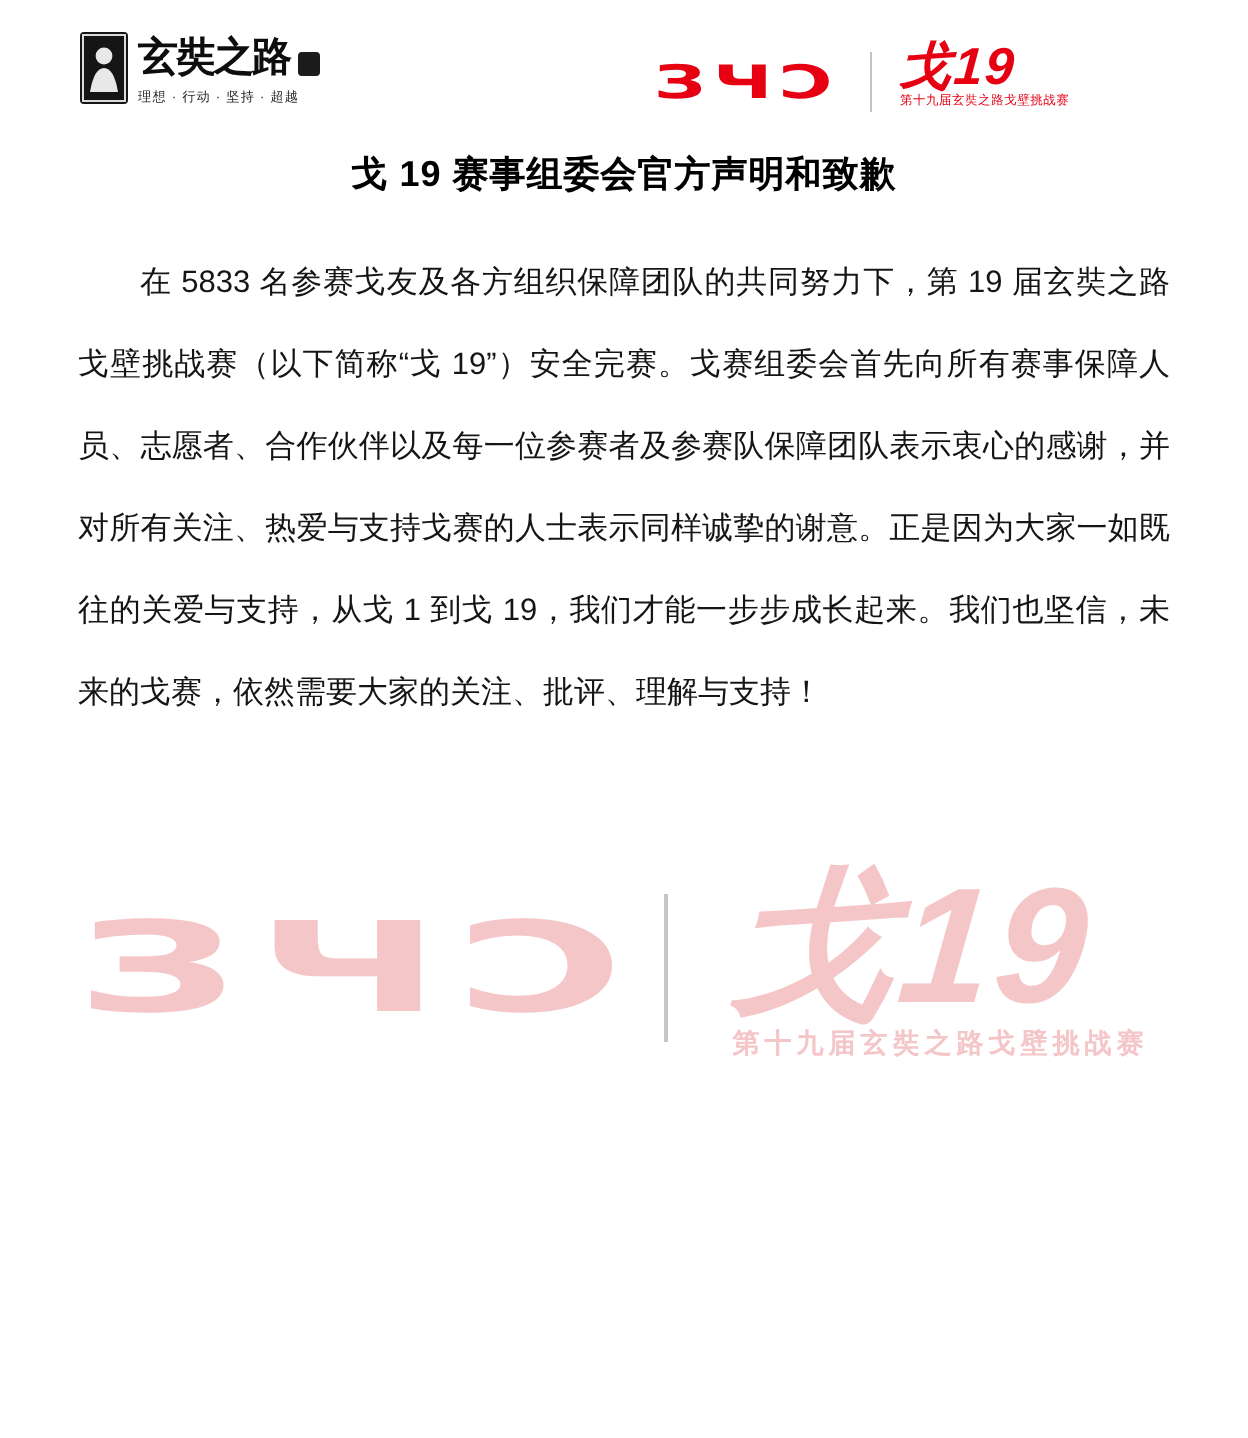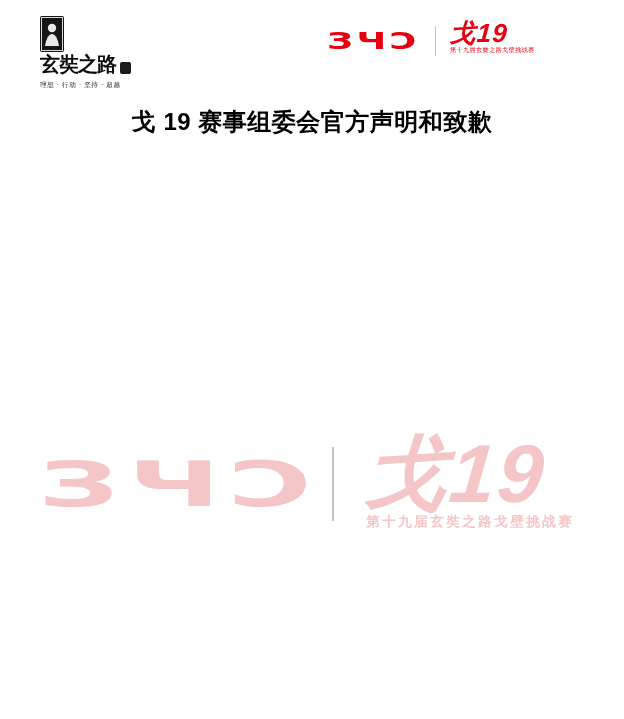--- a/index.html
+++ b/index.html
@@ -10,21 +10,21 @@
     color:#121212;
     position:relative;
     overflow:hidden;
   }
   
   .header{
     display:flex;justify-content:space-between;align-items:flex-start;
     padding:16px 38px 0 40px;
     position:relative;z-index:2;
   }
-  .logo-left{display:flex;align-items:flex-start;flex-direction:column;}
+  .logo-left{display:flex;align-items:flex-start;}
   .logo-mark{
     width:24px;height:36px;background:#151515;border-radius:2px;
     margin-right:5px;flex:0 0 auto;position:relative;
   }
   .logo-mark svg{position:absolute;inset:0;}
   .logo-left-text{display:flex;flex-direction:column;}
   .logo-name-row{display:flex;align-items:flex-end;}
   .logo-name{
     font-family:"DejaVu Serif","Liberation Serif",serif;
     font-weight:bold;font-size:20px;line-height:24px;
@@ -56,21 +56,21 @@
     font-size:26px;line-height:24px;letter-spacing:1px;
     white-space:nowrap;transform:skewX(-4deg);display:inline-block;
   }
   .ge19-sub{
     font-size:10px;white-space:nowrap;letter-spacing:0.5px;
     transform:scale(0.62);transform-origin:left top;margin-top:1px;
   }
   
   .doc-title{
     position:relative;z-index:2;
-    text-align:center;font-size:24px;font-weight:bold;color:#000;
+    text-align:center;font-size:18px;font-weight:bold;color:#000;
     margin-top:13px;line-height:28px;letter-spacing:0.5px;
   }
   
   .content{position:relative;z-index:2;padding:0 39px;margin-top:20px;}
   .content p{
     margin:0;
     text-align:justify;text-justify:inter-ideograph;
     text-indent:2em;
     font-size:15.5px;line-height:41px;color:#151515;
   }
@@ -141,13 +141,14 @@
 <div class="watermark">
   <span class="wm-byd" style="color:#f5c6c8;">ЗЧƆ</span>
   <span class="wm-vdivider"></span>
   <span class="wm-ge19-block">
     <span class="wm-ge19" style="color:#f5c6c8;">戈19</span>
     <span class="wm-ge19-sub" style="color:#f5c6c8;">第十九届玄奘之路戈壁挑战赛</span>
   </span>
 </div>
 
 <div class="content">
+  <p class="p1">在 5833 名参赛戈友及各方组织保障团队的共同努力下，第 19 届玄奘之路戈壁挑战赛（以下简称“戈 19”）安全完赛。戈赛组委会首先向所有赛事保障人员、志愿者、合作伙伴以及每一位参赛者及参赛队保障团队表示衷心的感谢，并对所有关注、热爱与支持戈赛的人士表示同样诚挚的谢意。正是因为大家一如既往的关爱与支持，从戈 1 到戈 19，我们才能一步步成长起来。我们也坚信，未来的戈赛，依然需要大家的关注、批评、理解与支持！</p>
 </div>
 
 </body></html>

